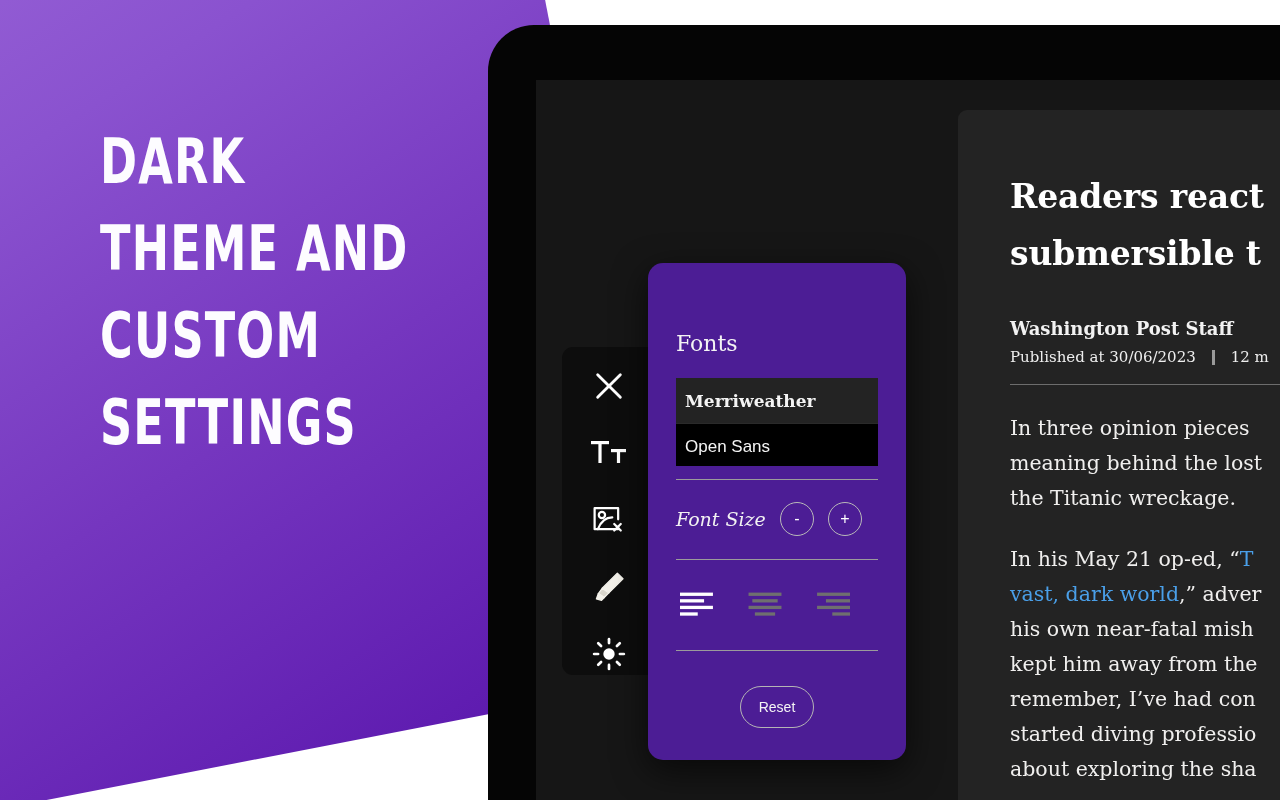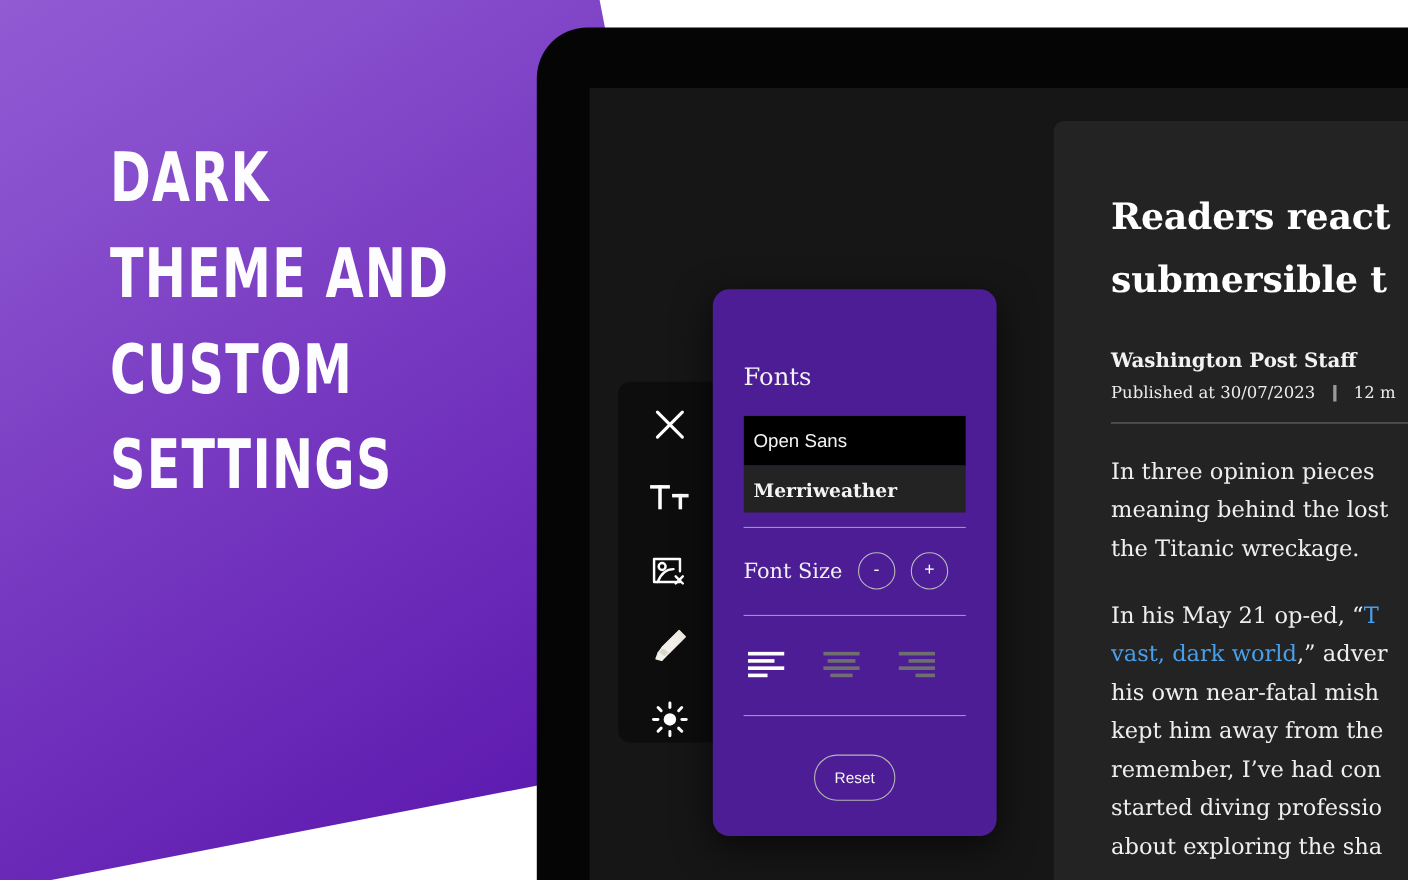--- a/index.html
+++ b/index.html
@@ -174,20 +174,21 @@
   .panel-rule { height:1px; background:#9b9b9b; margin:13px 0; }
   #font-size-row {
     display:flex; align-items:center;
     gap:14px;
     padding:9px 0 10px 0;
   }
   #font-size-label {
     font-family:"DejaVu Serif","Liberation Serif",serif;
     font-size:19px;
     color:#f2f2f2;
+    font-style:italic;
   }
   .round-btn {
     width:34px; height:34px;
     border-radius:50%;
     border:1px solid #b9b9b9;
     color:#ffffff;
     font-size:16px;
     display:flex; align-items:center; justify-content:center;
     background:transparent;
     line-height:1;
@@ -225,21 +226,21 @@
 <div id="tablet">
   <div id="tablet-screen">
 
     <div id="article-card">
       <div id="article-headline">
         <div>Readers react</div>
         <div>submersible t</div>
       </div>
       <div id="article-byline">Washington Post Staff</div>
       <div id="article-meta">
-        <span>Published at 30/07/2023</span>
+        <span>Published at 30/06/2023</span>
         <span class="sep"></span>
         <span>12 m</span>
       </div>
       <div id="article-rule"></div>
 
       <p class="article-para"><span>In three opinion pieces 
 meaning behind the lost
 the Titanic wreckage.</span></p>
 
       <p class="article-para"><span>In his May 21 op-ed, “</span><span class="link">T
@@ -299,22 +300,22 @@
           <line x1="19.6" y1="4.4" x2="17.6" y2="6.4"></line>
             <line x1="6.4" y1="17.6" x2="4.4" y2="19.6"></line>
         </svg>
       </div>
     </div>
 
     <div id="settings-panel">
       <div id="fonts-title">Fonts</div>
 
       <div id="font-list">
+        <div class="font-item selected">Merriweather</div>
         <div class="font-item plain">Open Sans</div>
-        <div class="font-item selected">Merriweather</div>
 
       </div>
 
       <div class="panel-rule"></div>
 
       <div id="font-size-row">
         <span id="font-size-label">Font Size</span>
         <div class="round-btn">-</div>
         <div class="round-btn">+</div>
       </div>

